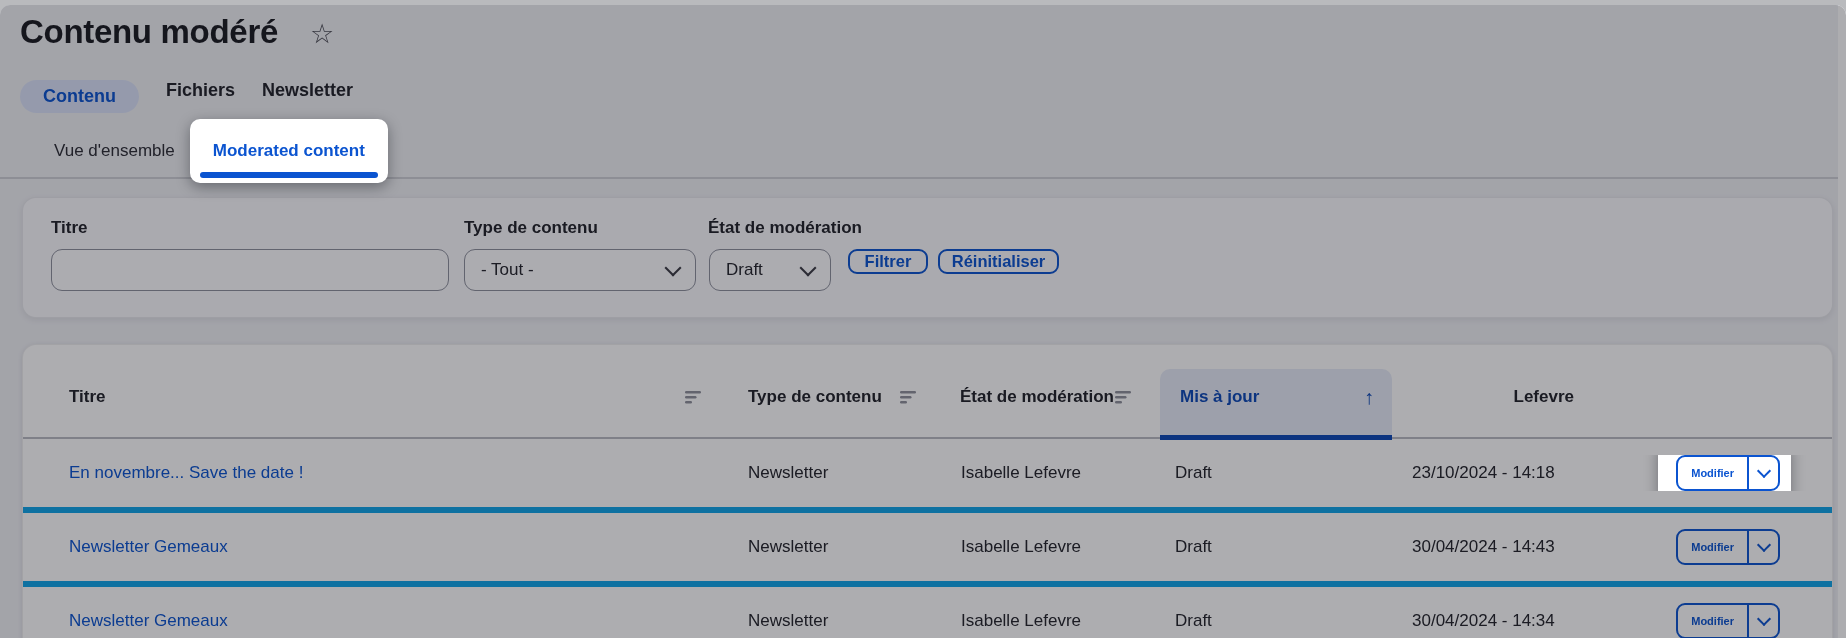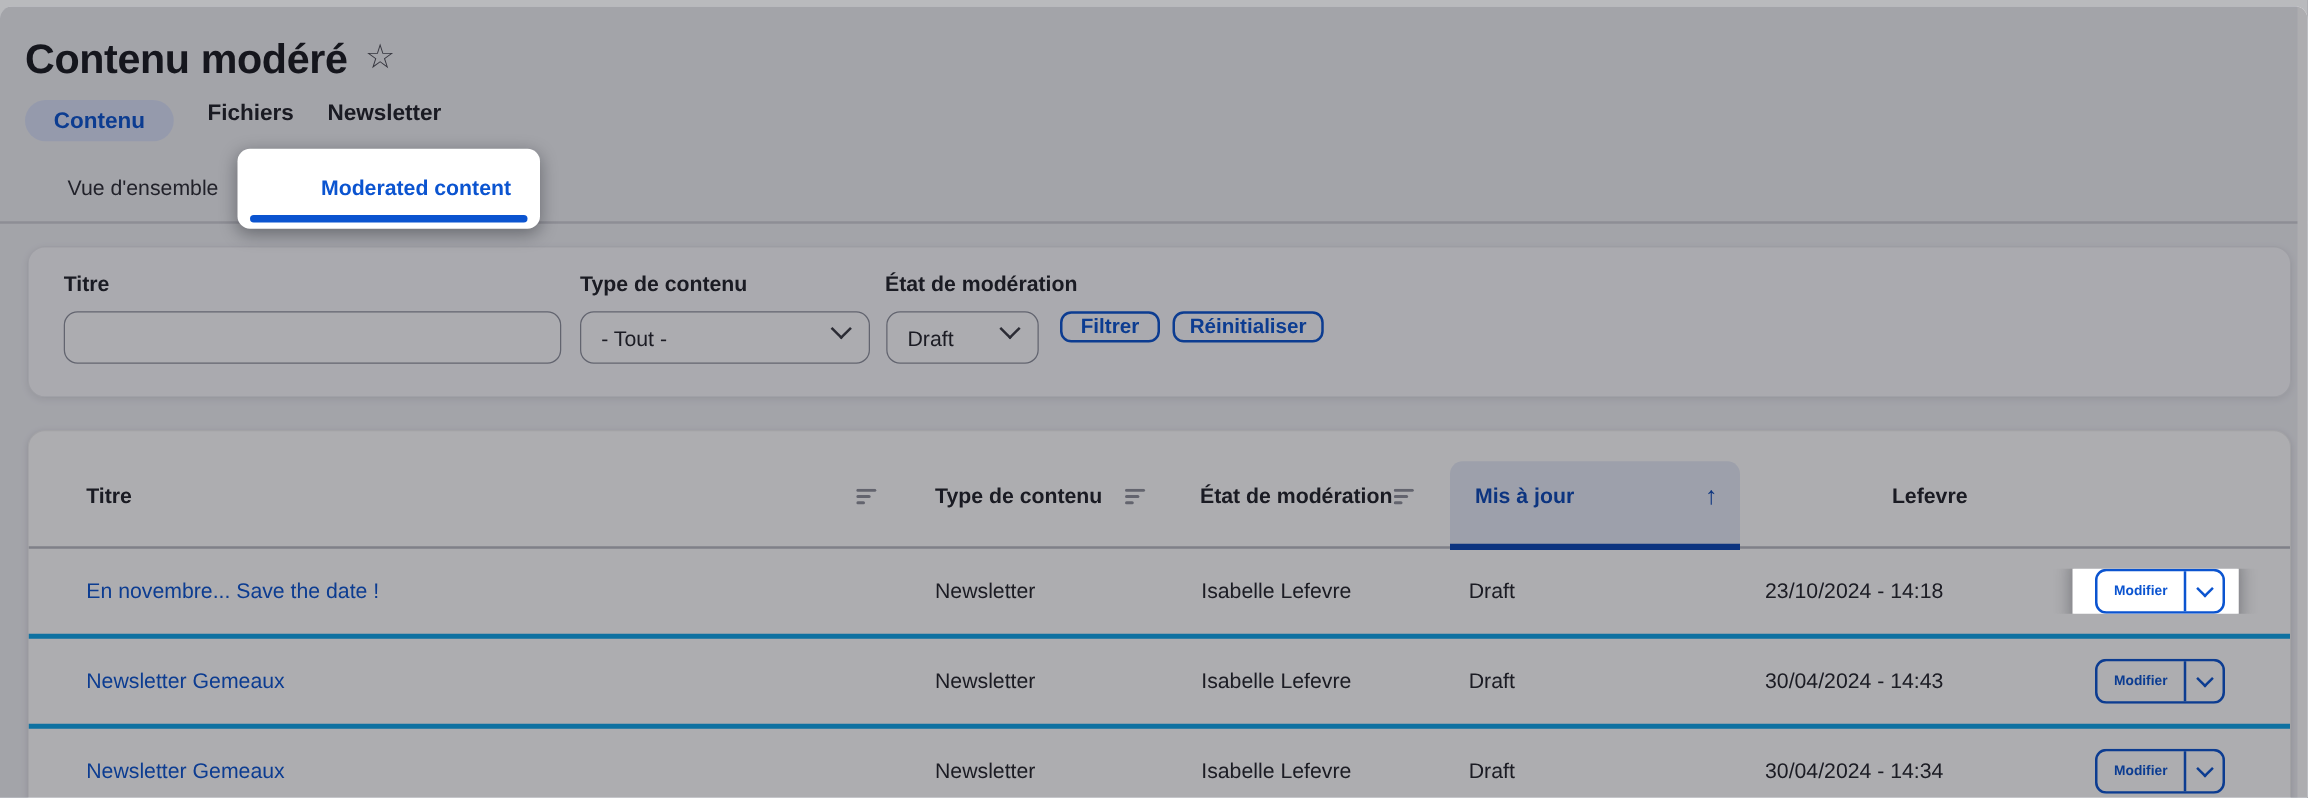--- a/index.html
+++ b/index.html
@@ -17,57 +17,57 @@
   .dim-overlay{
     position:absolute;inset:0;background:rgba(14,16,24,0.34);
     z-index:40;pointer-events:none;
   }
   .callout{
     position:relative;z-index:60;background:#fff;border-radius:10px;
     box-shadow:0 4px 14px rgba(8,10,18,0.38);
   }
 
   
-  .page-head{position:absolute;top:23px;left:20px;display:flex;gap:14px;}
+  .page-head{position:absolute;top:8px;left:20px;display:flex;align-items:center;gap:32px;}
   .page-head h1{margin:0;font-size:33px;font-weight:700;color:#191a20;letter-spacing:-0.3px;}
   .fav-star{font-size:27px;color:#4c4d55;line-height:1;margin-top:4px;}
 
   
   .primary-tabs{position:absolute;top:75px;left:20px;display:flex;align-items:flex-start;gap:27px;height:34px;}
   .ptab{font-size:18px;font-weight:600;color:#212229;cursor:pointer;}
   .ptab.active{
     background:#dbe3f9;color:#0b54d0;border-radius:17px;
     height:33px;display:flex;align-items:center;padding:0 23px;
   }
 
   
   .secondary-tabs{position:absolute;top:113px;left:0;right:0;height:65px;
     display:flex;align-items:center;gap:15px;padding-left:54px;}
   .stab{font-size:17px;font-weight:500;color:#2c2d35;cursor:pointer;}
   .tab-callout{height:64px;padding:0 23px;display:flex;align-items:center;}
-  .tab-callout .stab{color:#0b54d0;font-weight:600;margin-left:44px;}
+  .tab-callout .stab{color:#0b54d0;font-weight:600;}
   .tab-callout::after{
     content:"";position:absolute;left:10px;right:10px;bottom:5px;height:6px;
     background:#0b54d0;border-radius:3px;
   }
   .rule{position:absolute;top:172px;left:0;right:0;height:2px;background:#cfd0d6;}
 
   
   .filter-panel{
     position:absolute;left:22px;top:192px;width:1811px;height:121px;
     background:#fbfbfe;border:1px solid rgba(18,20,33,0.08);border-radius:14px;
     box-shadow:0 2px 6px rgba(20,22,35,0.08);box-sizing:border-box;
   }
   .f-label{position:absolute;font-size:17px;font-weight:600;color:#212229;top:20px;}
   .f-ctrl{
     position:absolute;top:51px;height:42px;box-sizing:border-box;
     border:1px solid #8e919d;border-radius:11px;background:#fdfdff;
   }
   .f-input{padding:0 14px;font-size:17px;color:#23242b;font-family:inherit;outline:none;}
-  .f-select{display:flex;align-items:flex-start;padding:12px 16px;font-size:17px;color:#23242b;cursor:pointer;}
+  .f-select{display:flex;align-items:center;padding:2px 16px;font-size:17px;color:#23242b;cursor:pointer;}
   .chev{width:10px;height:10px;border-right:2.5px solid #3a3b43;border-bottom:2.5px solid #3a3b43;
     transform:rotate(45deg);margin-left:auto;margin-top:-5px;}
   .f-btn{
     position:absolute;top:51px;height:25px;box-sizing:border-box;cursor:pointer;
     border:2px solid #0b54d0;border-radius:9px;background:#fbfbfe;
     color:#0b54d0;font-size:16.5px;font-weight:600;font-family:inherit;
     display:flex;align-items:center;justify-content:center;
   }
 
   
@@ -84,21 +84,21 @@
   .sort-icon{margin-left:auto;margin-right:28px;position:relative;z-index:2;display:block;}
   .th.sorted{color:#0c48b6;}
   .th.sorted::before{
     content:"";position:absolute;left:0;right:0;top:24px;bottom:0;
     background:#e7ecf7;border-radius:10px 10px 0 0;z-index:0;
   }
   .th.sorted::after{
     content:"";position:absolute;left:0;right:0;bottom:-3px;height:5px;background:#0c48b6;z-index:3;
   }
   .arrow-up{margin-left:auto;margin-right:18px;font-size:20px;font-weight:600;position:relative;z-index:2;}
-  .tr{height:68px;align-items:center;border-bottom:4px solid #0ea5e9;}
+  .tr{height:68px;align-items:center;border-bottom:6px solid #0ea5e9;}
   .td{font-size:17px;color:#23242b;overflow:hidden;white-space:nowrap;}
   .c1{padding-left:46px;}
   .c2{padding-left:18px;}
   .c3{padding-left:16px;}
   .c4{padding-left:15px;}
   .c5{padding-left:20px;gap:16px;}
   .c6{display:flex;justify-content:flex-end;padding-right:52px;box-sizing:border-box;}
   .thead .c6{padding-right:48px;}
   a.row-link{color:#0b54d0;text-decoration:none;cursor:pointer;}
 

